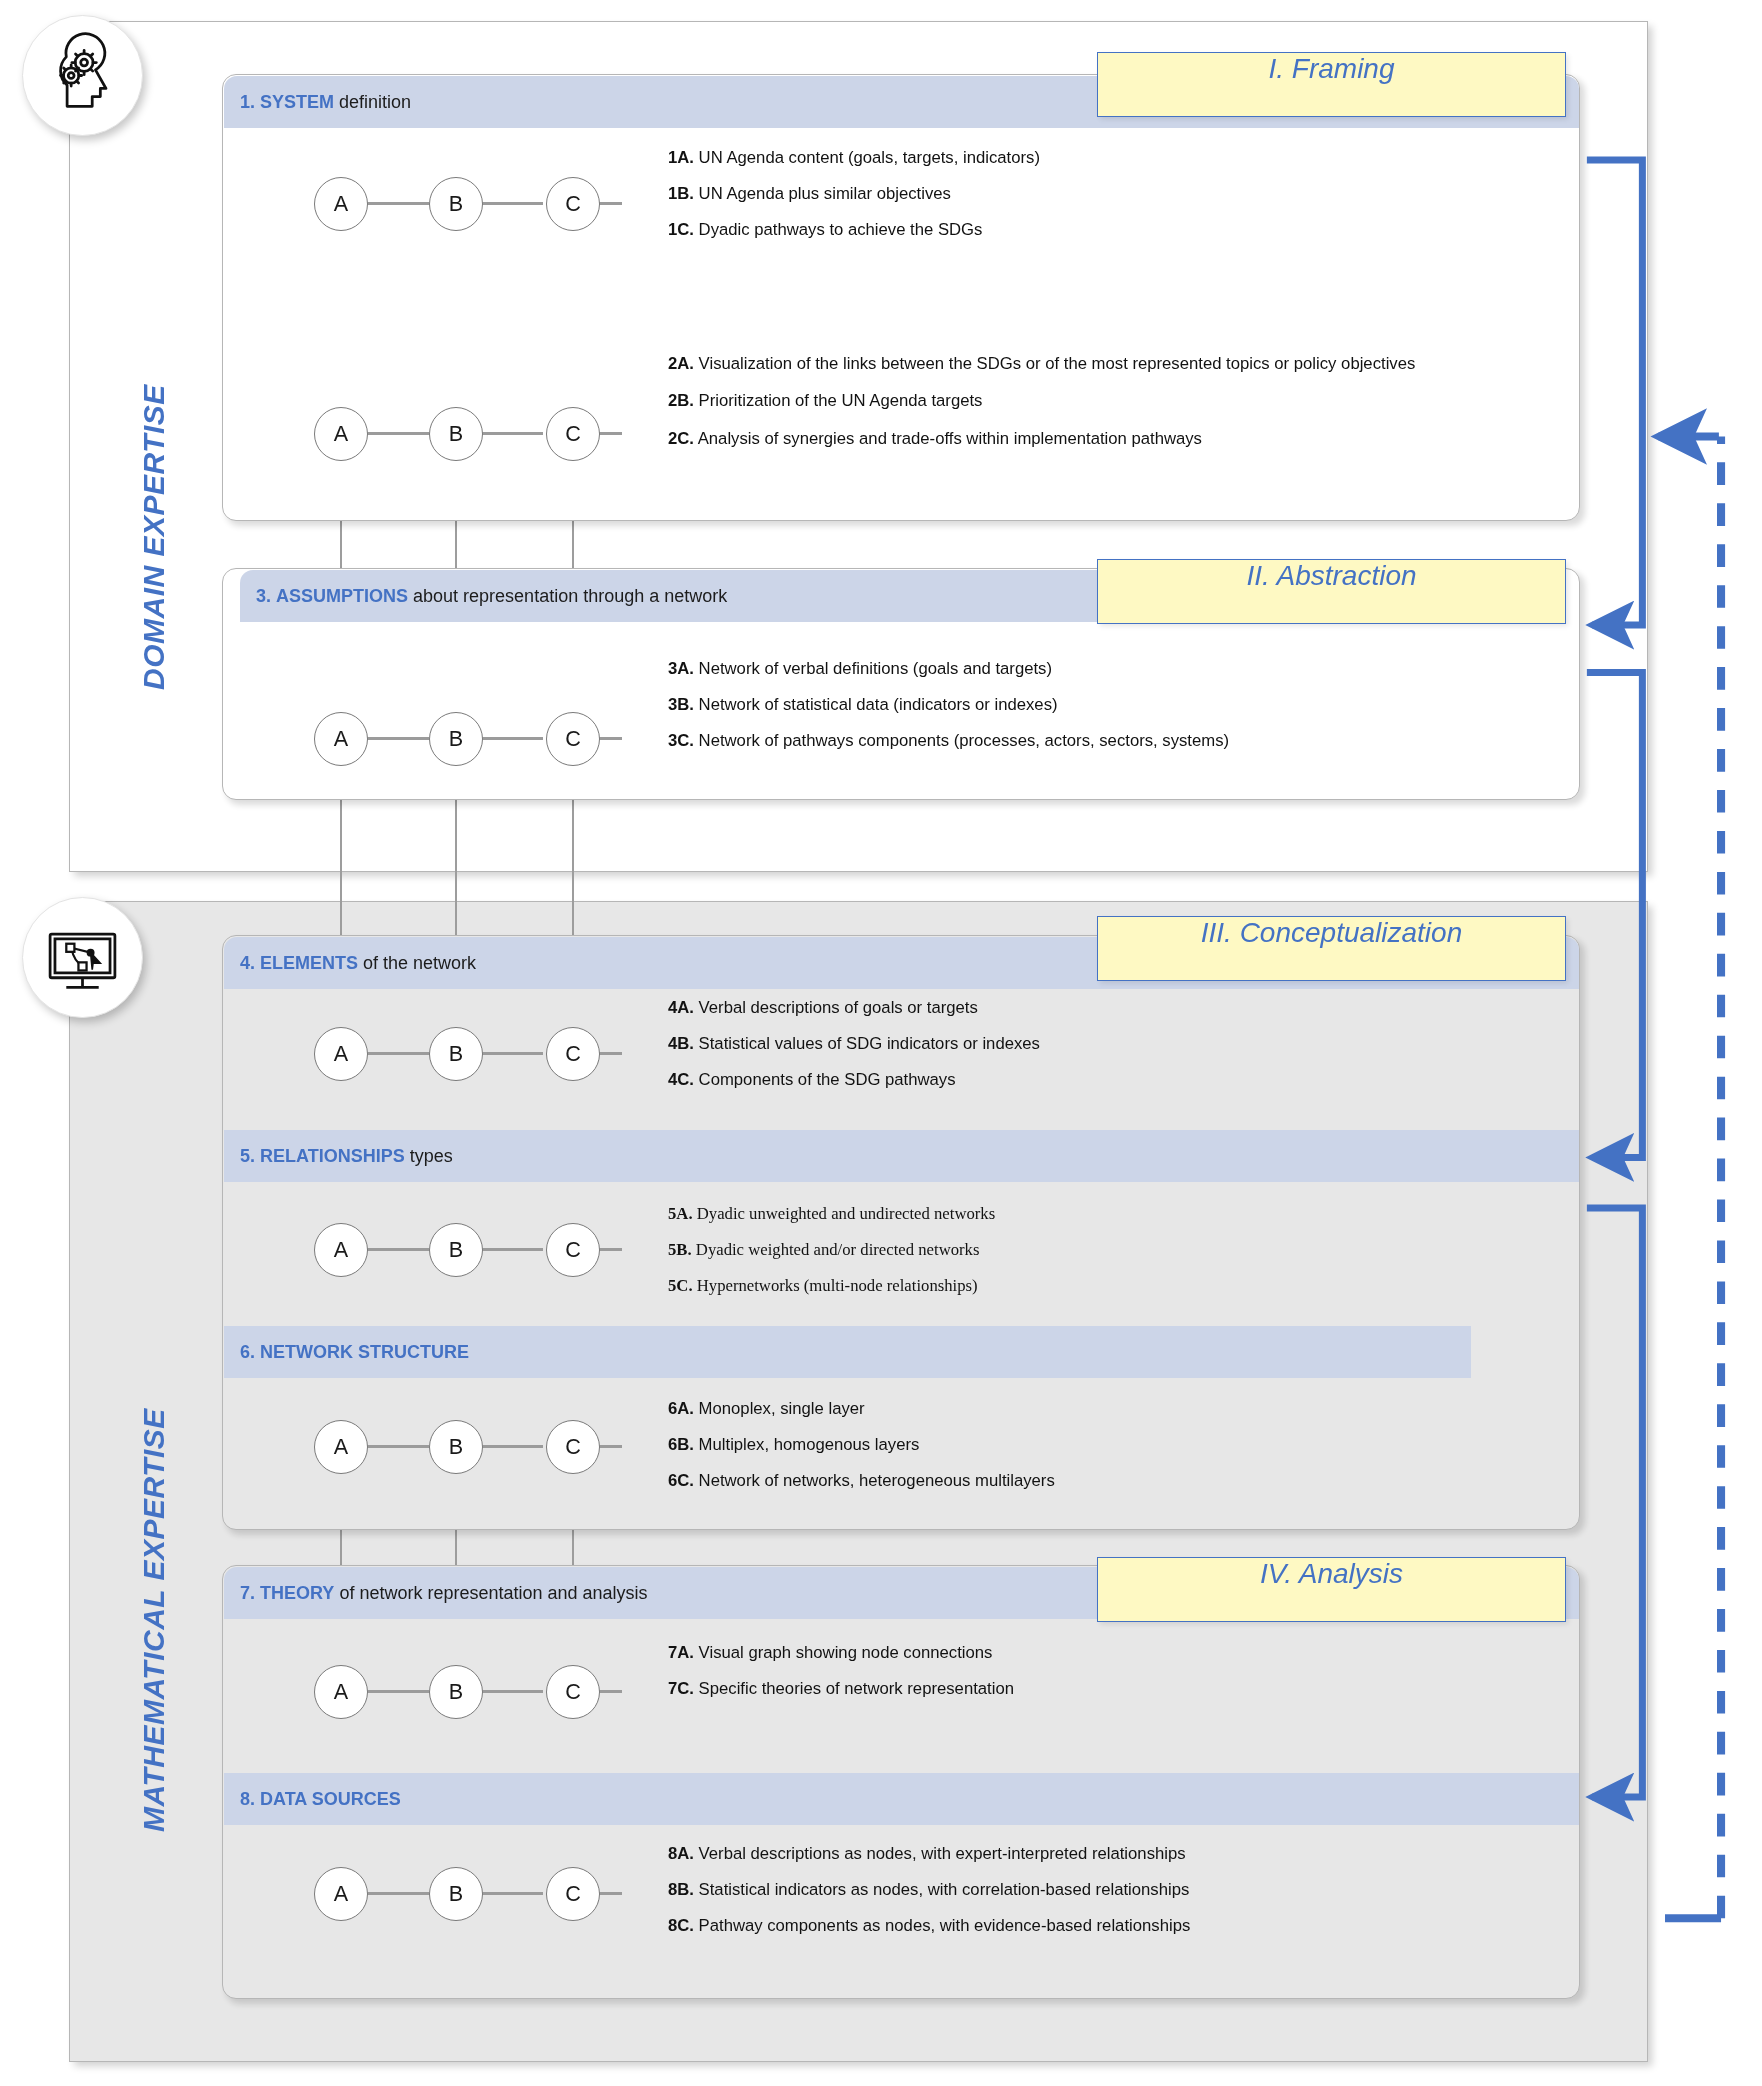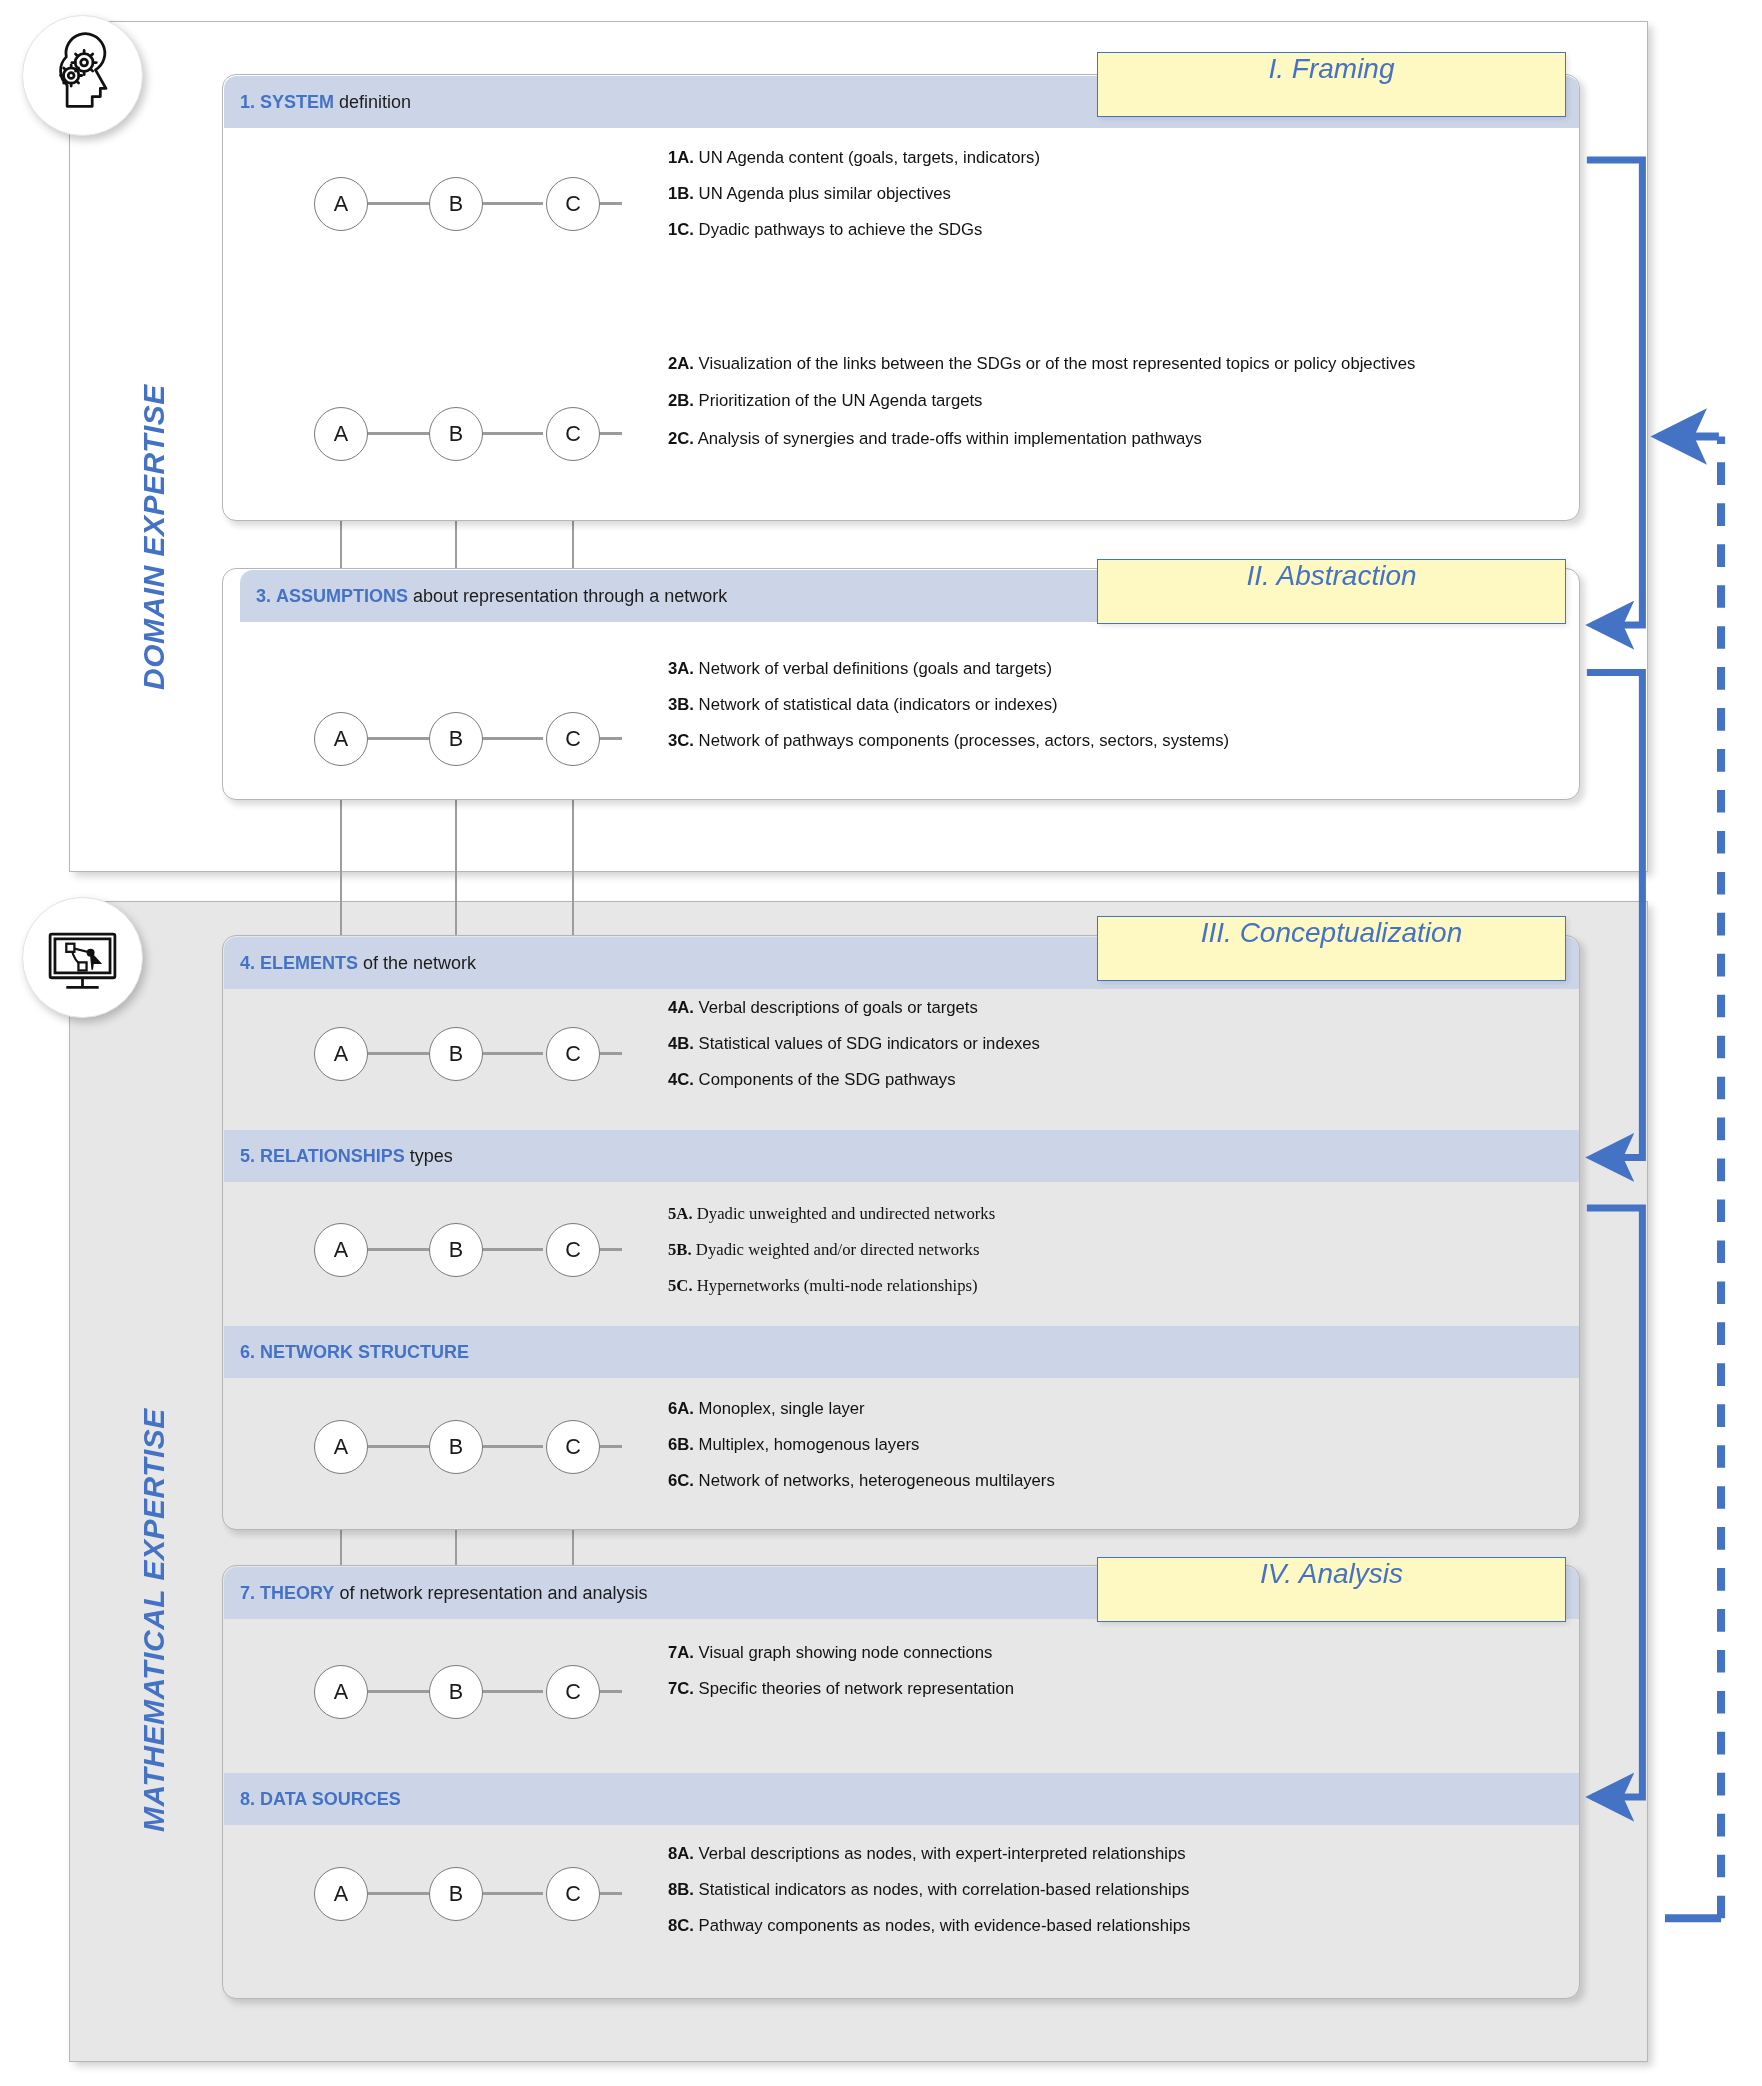--- a/index.html
+++ b/index.html
@@ -230,21 +230,21 @@
     <div class="node" style="left:0px;">A</div>
     <div class="node" style="left:115px;">B</div>
     <div class="node" style="left:232px;">C</div>
   </div>
   <div class="items" style="left:668px;top:1203px;width:894px;font-family:Liberation Serif, serif;">
     <div class="item" style="margin-bottom:14.5px;"><span class="code">5A.</span><span> Dyadic unweighted and undirected networks</span></div>
     <div class="item" style="margin-bottom:14.5px;"><span class="code">5B.</span><span> Dyadic weighted and/or directed networks</span></div>
     <div class="item"><span class="code">5C.</span><span> Hypernetworks (multi-node relationships)</span></div>
   </div>
 
-  <div class="sec-head" style="left:224px;top:1326px;width:1355px;height:52px;">
+  <div class="sec-head" style="left:224px;top:1326px;width:1247px;height:52px;">
     <div class="htxt">
       <span class="hnum">6.</span>
       <span class="hkey">NETWORK STRUCTURE</span><span></span>
     </div>
   </div>
   <div class="triad" style="left:314px;top:1420px;width:310px;height:52px;">
     <div class="edge-h" style="left:48px;width:67px;"></div>
     <div class="edge-h" style="left:162px;width:67px;"></div>
     <div class="edge-h" style="left:278px;width:30px;"></div>
     <div class="node" style="left:0px;">A</div>

